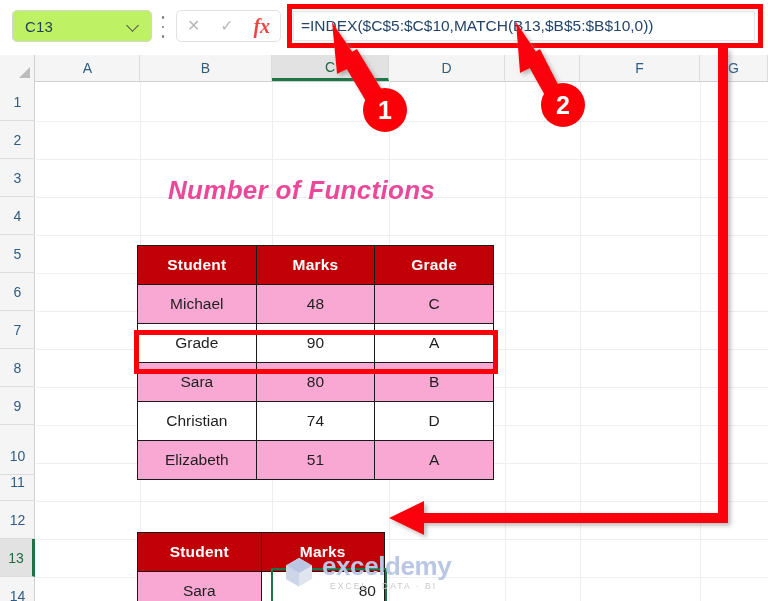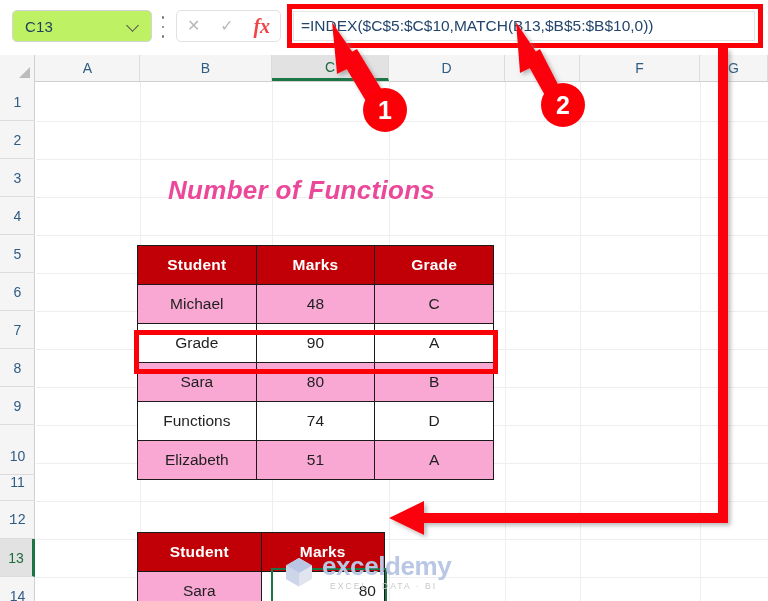--- a/index.html
+++ b/index.html
@@ -380,21 +380,21 @@
       <div class="row-head" style="top: 40px; height: 38px;">2</div>
       <div class="row-head" style="top: 78px; height: 38px;">3</div>
       <div class="row-head" style="top: 116px; height: 38px;">4</div>
       <div class="row-head" style="top: 154px; height: 38px;">5</div>
       <div class="row-head" style="top: 192px; height: 38px;">6</div>
       <div class="row-head" style="top: 230px; height: 38px;">7</div>
       <div class="row-head" style="top: 268px; height: 38px;">8</div>
       <div class="row-head" style="top: 306px; height: 38px;">9</div>
       <div class="row-head" style="top: 356px; height: 38px;">10</div>
       <div class="row-head" style="top: 382px; height: 38px;">11</div>
-      <div class="row-head" style="top: 420px; height: 38px; font-family: Liberation Mono, monospace;">12</div>
+      <div class="row-head" style="top: 420px; height: 38px;">12</div>
       <div class="row-head selected" style="top: 458px; height: 38px;">13</div>
       <div class="row-head" style="top: 496px; height: 38px;">14</div>
     </div>
 
   <div id="sheet-title">Number of Functions</div>
 
   <table id="main-table" class="xtable">
     <thead>
       <tr>
         <th>Student</th>
@@ -412,21 +412,21 @@
         <td class="plain">Grade</td>
         <td class="plain">90</td>
         <td class="plain">A</td>
       </tr>
       <tr>
         <td class="peach">Sara</td>
         <td class="peach">80</td>
         <td class="peach">B</td>
       </tr>
       <tr>
-        <td class="plain">Functions</td>
+        <td class="plain">Christian</td>
         <td class="plain">74</td>
         <td class="plain">D</td>
       </tr>
       <tr>
         <td class="peach">Elizabeth</td>
         <td class="peach">51</td>
         <td class="peach">A</td>
       </tr>
     </tbody>
   </table>

